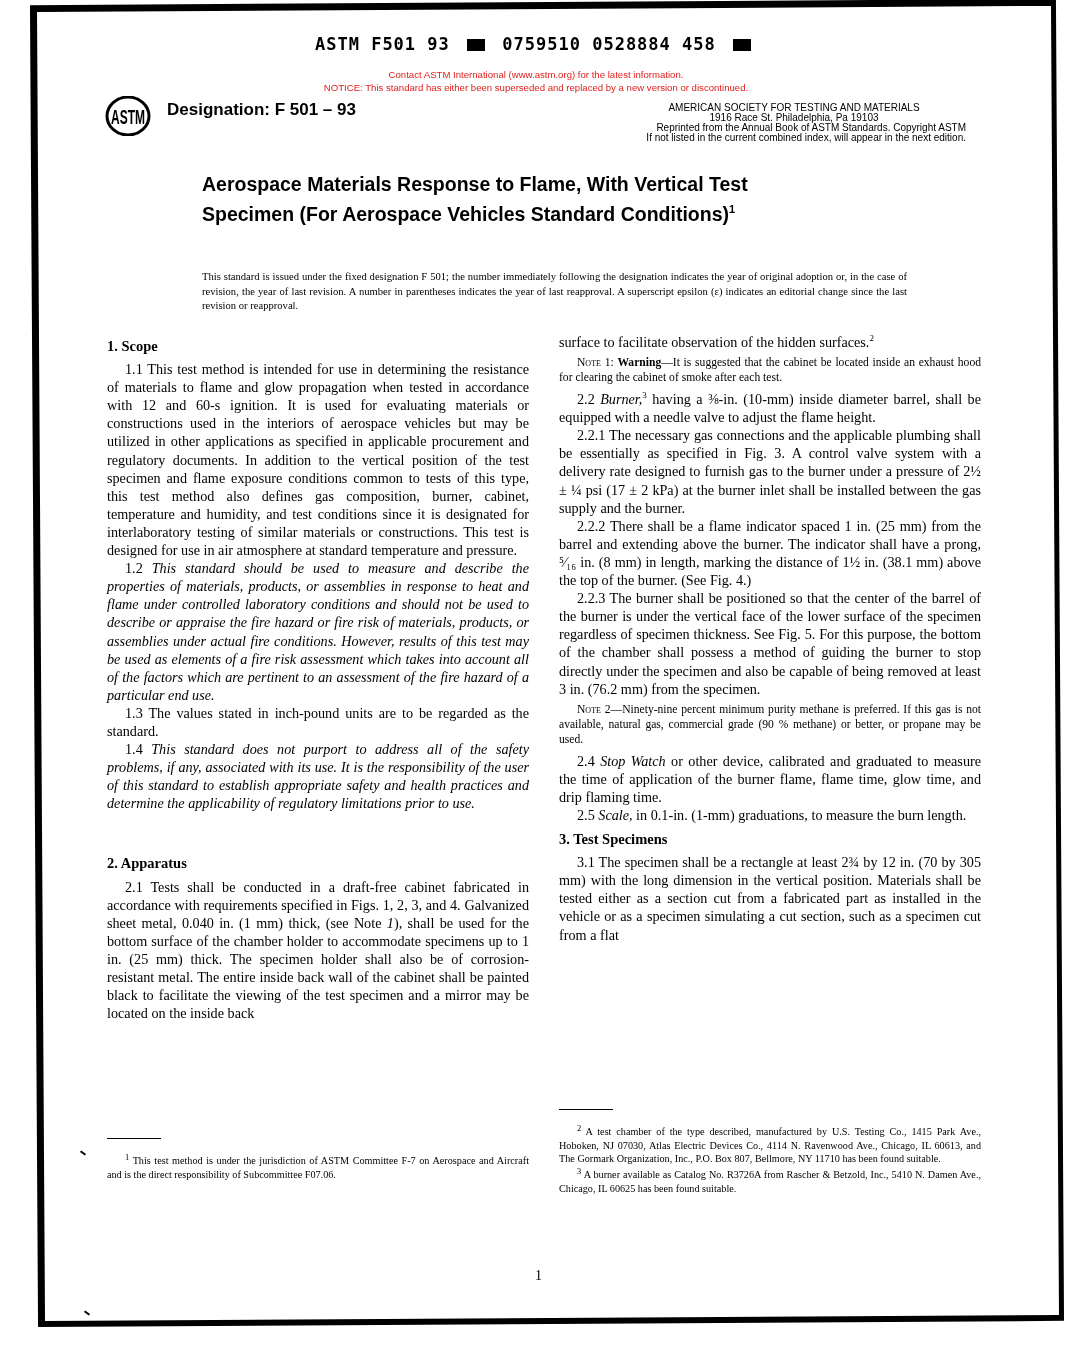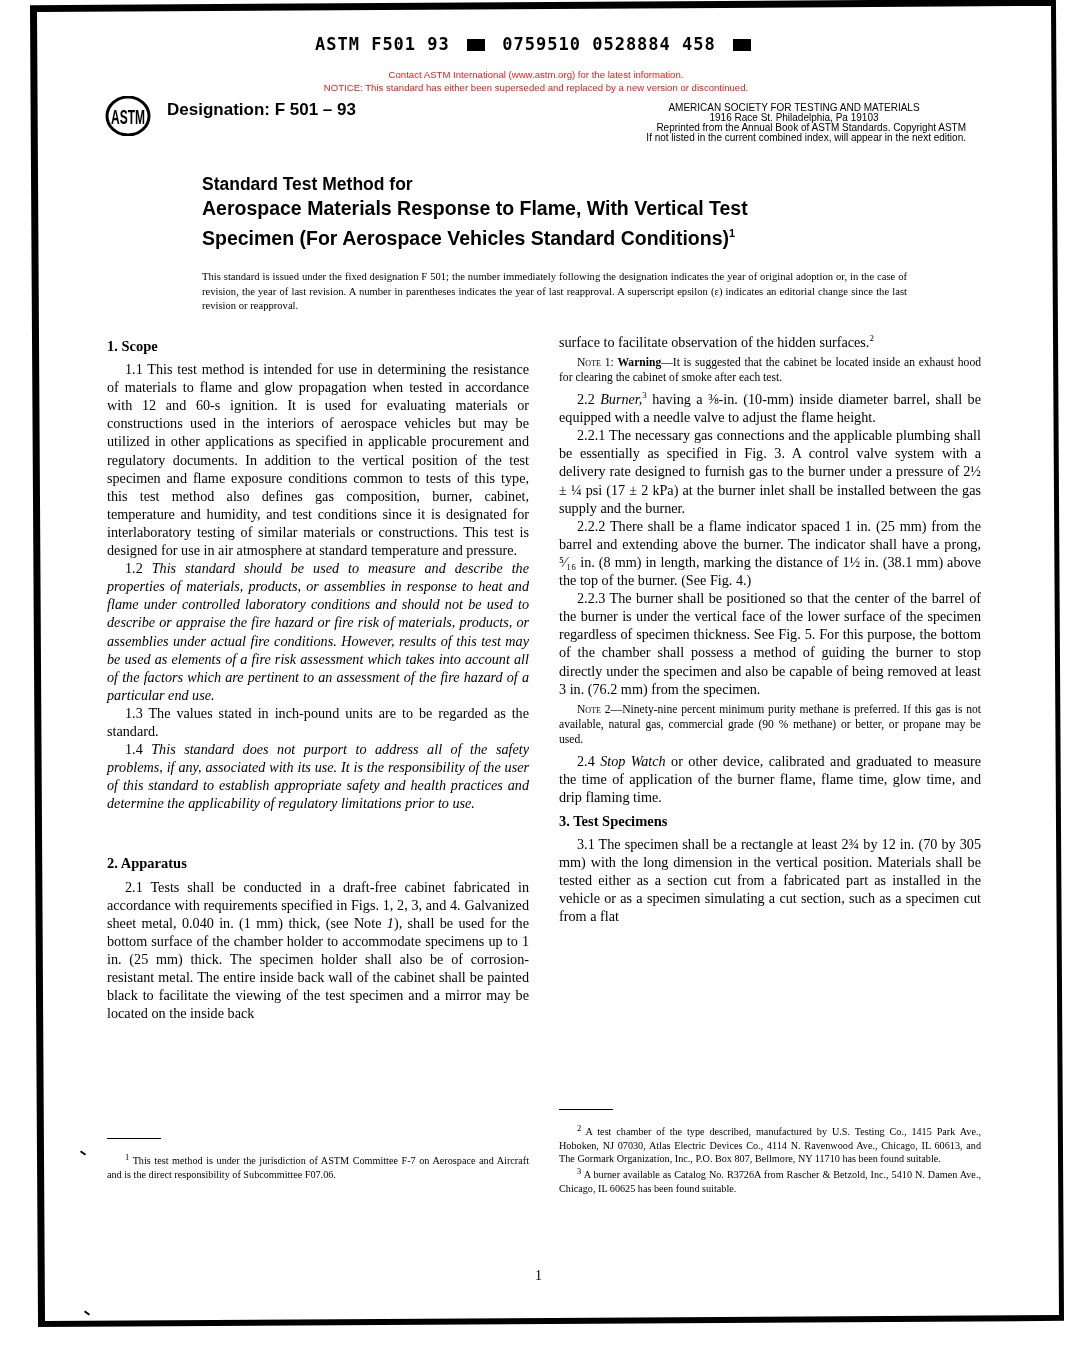--- a/index.html
+++ b/index.html
@@ -84,21 +84,20 @@
 <div class="designation">Designation: F 501 – 93</div>
 
 <div class="society">
   <div>AMERICAN SOCIETY FOR TESTING AND MATERIALS</div>
   <div>1916 Race St. Philadelphia, Pa 19103</div>
   <div class="right">Reprinted from the Annual Book of ASTM Standards. Copyright ASTM</div>
   <div class="right">If not listed in the current combined index, will appear in the next edition.</div>
 </div>
 
 <div class="title-block">
-  <div class="t1">Standard Test Method for</div>
   <div class="t2">Aerospace Materials Response to Flame, With Vertical Test</div>
   <div class="t2"><span>Specimen (For Aerospace Vehicles Standard Conditions)</span><sup>1</sup></div>
 </div>
 
 <div class="intro">This standard is issued under the fixed designation F 501; the number immediately following the designation indicates the year of original adoption or, in the case of revision, the year of last revision. A number in parentheses indicates the year of last reapproval. A superscript epsilon (ε) indicates an editorial change since the last revision or reapproval.</div>
 
 <div class="col col-left">
   <h2>1. Scope</h2>
   <p>1.1 This test method is intended for use in determining the resistance of materials to flame and glow propagation when tested in accordance with 12 and 60-s ignition. It is used for evaluating materials or constructions used in the interiors of aerospace vehicles but may be utilized in other applications as specified in applicable procurement and regulatory documents. In addition to the vertical position of the test specimen and flame exposure conditions common to tests of this type, this test method also defines gas composition, burner, cabinet, temperature and humidity, and test conditions since it is designated for interlaboratory testing of similar materials or constructions. This test is designed for use in air atmosphere at standard temperature and pressure.</p>
   <p><span>1.2</span> <i>This standard should be used to measure and describe the properties of materials, products, or assemblies in response to heat and flame under controlled laboratory conditions and should not be used to describe or appraise the fire hazard or fire risk of materials, products, or assemblies under actual fire conditions. However, results of this test may be used as elements of a fire risk assessment which takes into account all of the factors which are pertinent to an assessment of the fire hazard of a particular end use.</i></p>
@@ -111,20 +110,21 @@
 
 <div class="col col-right">
   <p class="noindent"><span>surface to facilitate observation of the hidden surfaces.</span><sup>2</sup></p>
   <div class="note"><span class="smallcaps">Note 1:</span> <b>Warning</b><span>—It is suggested that the cabinet be located inside an exhaust hood for clearing the cabinet of smoke after each test.</span></div>
   <p><span>2.2</span> <i>Burner,</i><sup>3</sup><span> having a ⅜-in. (10-mm) inside diameter barrel, shall be equipped with a needle valve to adjust the flame height.</span></p>
   <p>2.2.1 The necessary gas connections and the applicable plumbing shall be essentially as specified in Fig. 3. A control valve system with a delivery rate designed to furnish gas to the burner under a pressure of 2½ ± ¼ psi (17 ± 2 kPa) at the burner inlet shall be installed between the gas supply and the burner.</p>
   <p>2.2.2 There shall be a flame indicator spaced 1 in. (25 mm) from the barrel and extending above the burner. The indicator shall have a prong, ⁵⁄₁₆ in. (8 mm) in length, marking the distance of 1½ in. (38.1 mm) above the top of the burner. (See Fig. 4.)</p>
   <p>2.2.3 The burner shall be positioned so that the center of the barrel of the burner is under the vertical face of the lower surface of the specimen regardless of specimen thickness. See Fig. 5. For this purpose, the bottom of the chamber shall possess a method of guiding the burner to stop directly under the specimen and also be capable of being removed at least 3 in. (76.2 mm) from the specimen.</p>
   <div class="note"><span class="smallcaps">Note 2</span><span>—Ninety-nine percent minimum purity methane is preferred. If this gas is not available, natural gas, commercial grade (90 % methane) or better, or propane may be used.</span></div>
   <p><span>2.4</span> <i>Stop Watch</i><span> or other device, calibrated and graduated to measure the time of application of the burner flame, flame time, glow time, and drip flaming time.</span></p>
+  <p><span>2.5</span> <i>Scale,</i><span> in 0.1-in. (1-mm) graduations, to measure the burn length.</span></p>
   <div class="gap-s"></div>
   <h2>3. Test Specimens</h2>
   <p>3.1 The specimen shall be a rectangle at least 2¾ by 12 in. (70 by 305 mm) with the long dimension in the vertical position. Materials shall be tested either as a section cut from a fabricated part as installed in the vehicle or as a specimen simulating a cut section, such as a specimen cut from a flat</p>
 </div>
 
 <div class="footnotes fn-left">
   <div class="footrule"></div>
   <p><sup>1</sup><span> This test method is under the jurisdiction of ASTM Committee F-7 on Aerospace and Aircraft and is the direct responsibility of Subcommittee F07.06.</span></p>
 </div>
 

